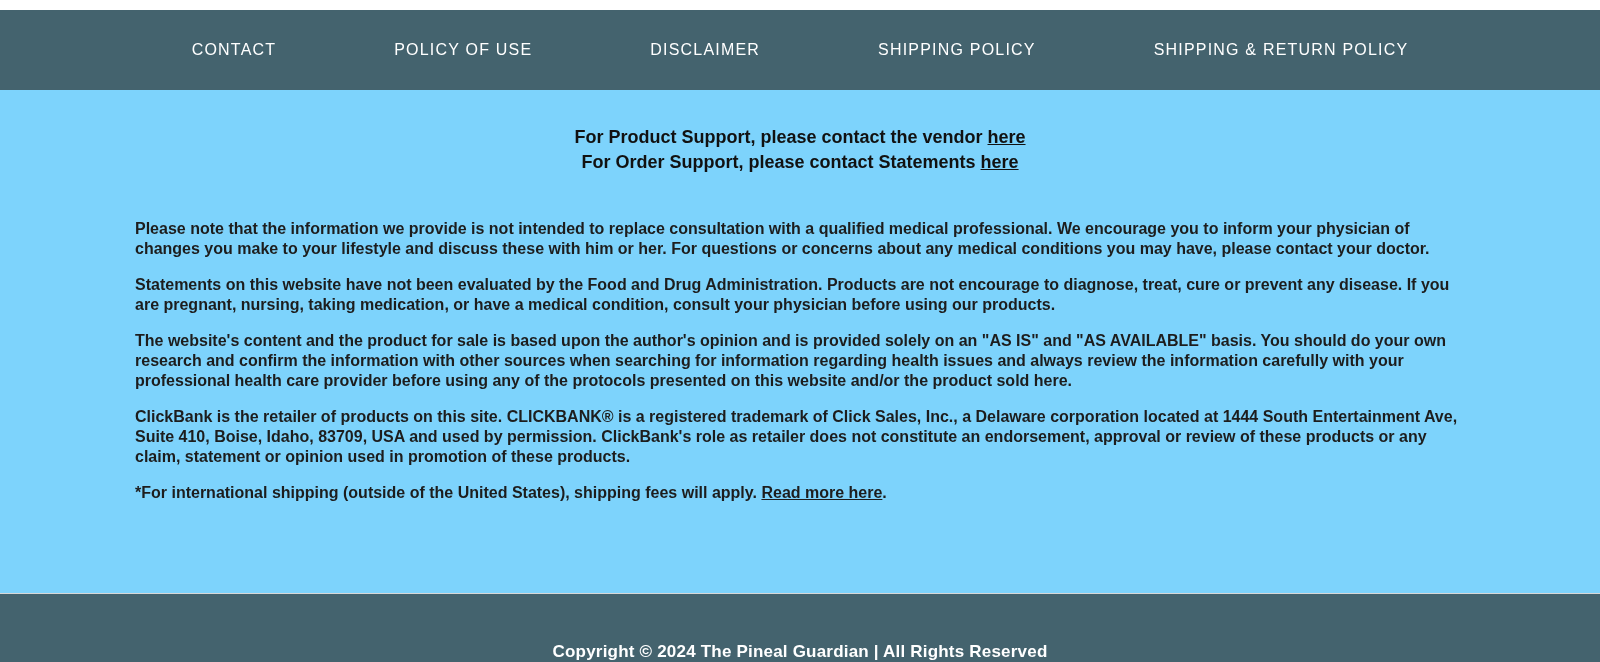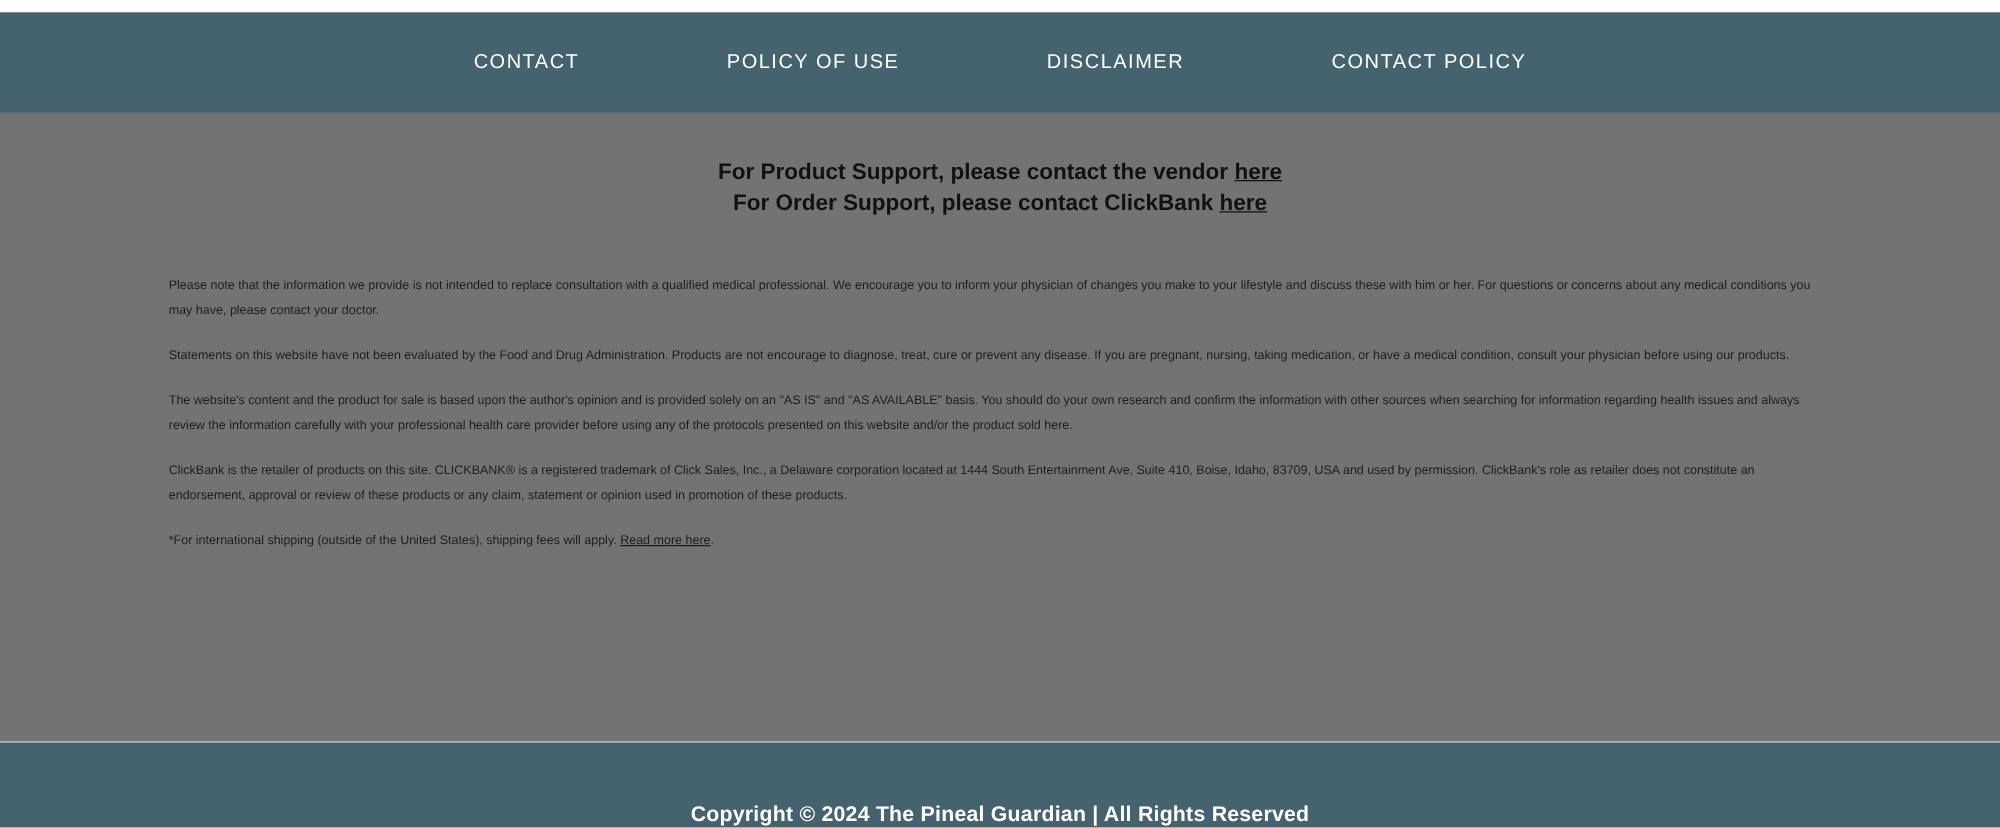--- a/index.html
+++ b/index.html
@@ -5,21 +5,21 @@
   html, body {
     margin: 0;
     padding: 0;
     background: #ffffff;
     font-family: "Liberation Sans", sans-serif;
   }
   .page {
     width: 1600px;
     height: 662px;
     overflow: hidden;
-    background: #737373;
+    background: #7dd3fc;
     display: flex;
     flex-direction: column;
   }
   
   .top-strip {
     height: 12px;
     background: #ffffff;
   }
   
   .topbar {
@@ -54,25 +54,26 @@
     color: #111111;
     margin: 0 0 44px 0;
   }
   .support p { margin: 0; }
   .support a {
     color: #111111;
     text-decoration: underline;
     cursor: pointer;
   }
   .para {
-    font-size: 10px;
+    font-size: 16px;
     line-height: 20px;
     color: #1d1d1d;
     margin: 0 0 16px 0;
     text-align: left;
+    font-weight: bold;
   }
   .note {
   }
   .note a {
     color: #1d1d1d;
     text-decoration: underline;
     cursor: pointer;
   }
   
   .footer {
@@ -96,28 +97,29 @@
 <body>
 
 <div class="page">
 
   <div class="top-strip"></div>
 
   <nav class="topbar">
     <a href="#">CONTACT</a>
     <a href="#">POLICY OF USE</a>
     <a href="#">DISCLAIMER</a>
-    <a href="#">CONTACT POLICY</a>
+    <a href="#">SHIPPING POLICY</a>
+    <a href="#">SHIPPING &amp; RETURN POLICY</a>
   </nav>
 
   <main class="main">
 
     <div class="support">
       <p><span>For Product Support, please contact the vendor</span>&nbsp;<a href="#">here</a></p>
-      <p><span>For Order Support, please contact ClickBank</span>&nbsp;<a href="#">here</a></p>
+      <p><span>For Order Support, please contact Statements</span>&nbsp;<a href="#">here</a></p>
     </div>
 
     <p class="para">Please note that the information we provide is not intended to replace consultation with a qualified medical professional. We encourage you to inform your physician of changes you make to your lifestyle and discuss these with him or her. For questions or concerns about any medical conditions you may have, please contact your doctor.</p>
 
     <p class="para">Statements on this website have not been evaluated by the Food and Drug Administration. Products are not encourage to diagnose, treat, cure or prevent any disease. If you are pregnant, nursing, taking medication, or have a medical condition, consult your physician before using our products.</p>
 
     <p class="para">The website's content and the product for sale is based upon the author's opinion and is provided solely on an "AS IS" and "AS AVAILABLE" basis. You should do your own research and confirm the information with other sources when searching for information regarding health issues and always review the information carefully with your professional health care provider before using any of the protocols presented on this website and/or the product sold here.</p>
 
     <p class="para">ClickBank is the retailer of products on this site. CLICKBANK® is a registered trademark of Click Sales, Inc., a Delaware corporation located at 1444 South Entertainment Ave, Suite 410, Boise, Idaho, 83709, USA and used by permission. ClickBank's role as retailer does not constitute an endorsement, approval or review of these products or any claim, statement or opinion used in promotion of these products.</p>
 

